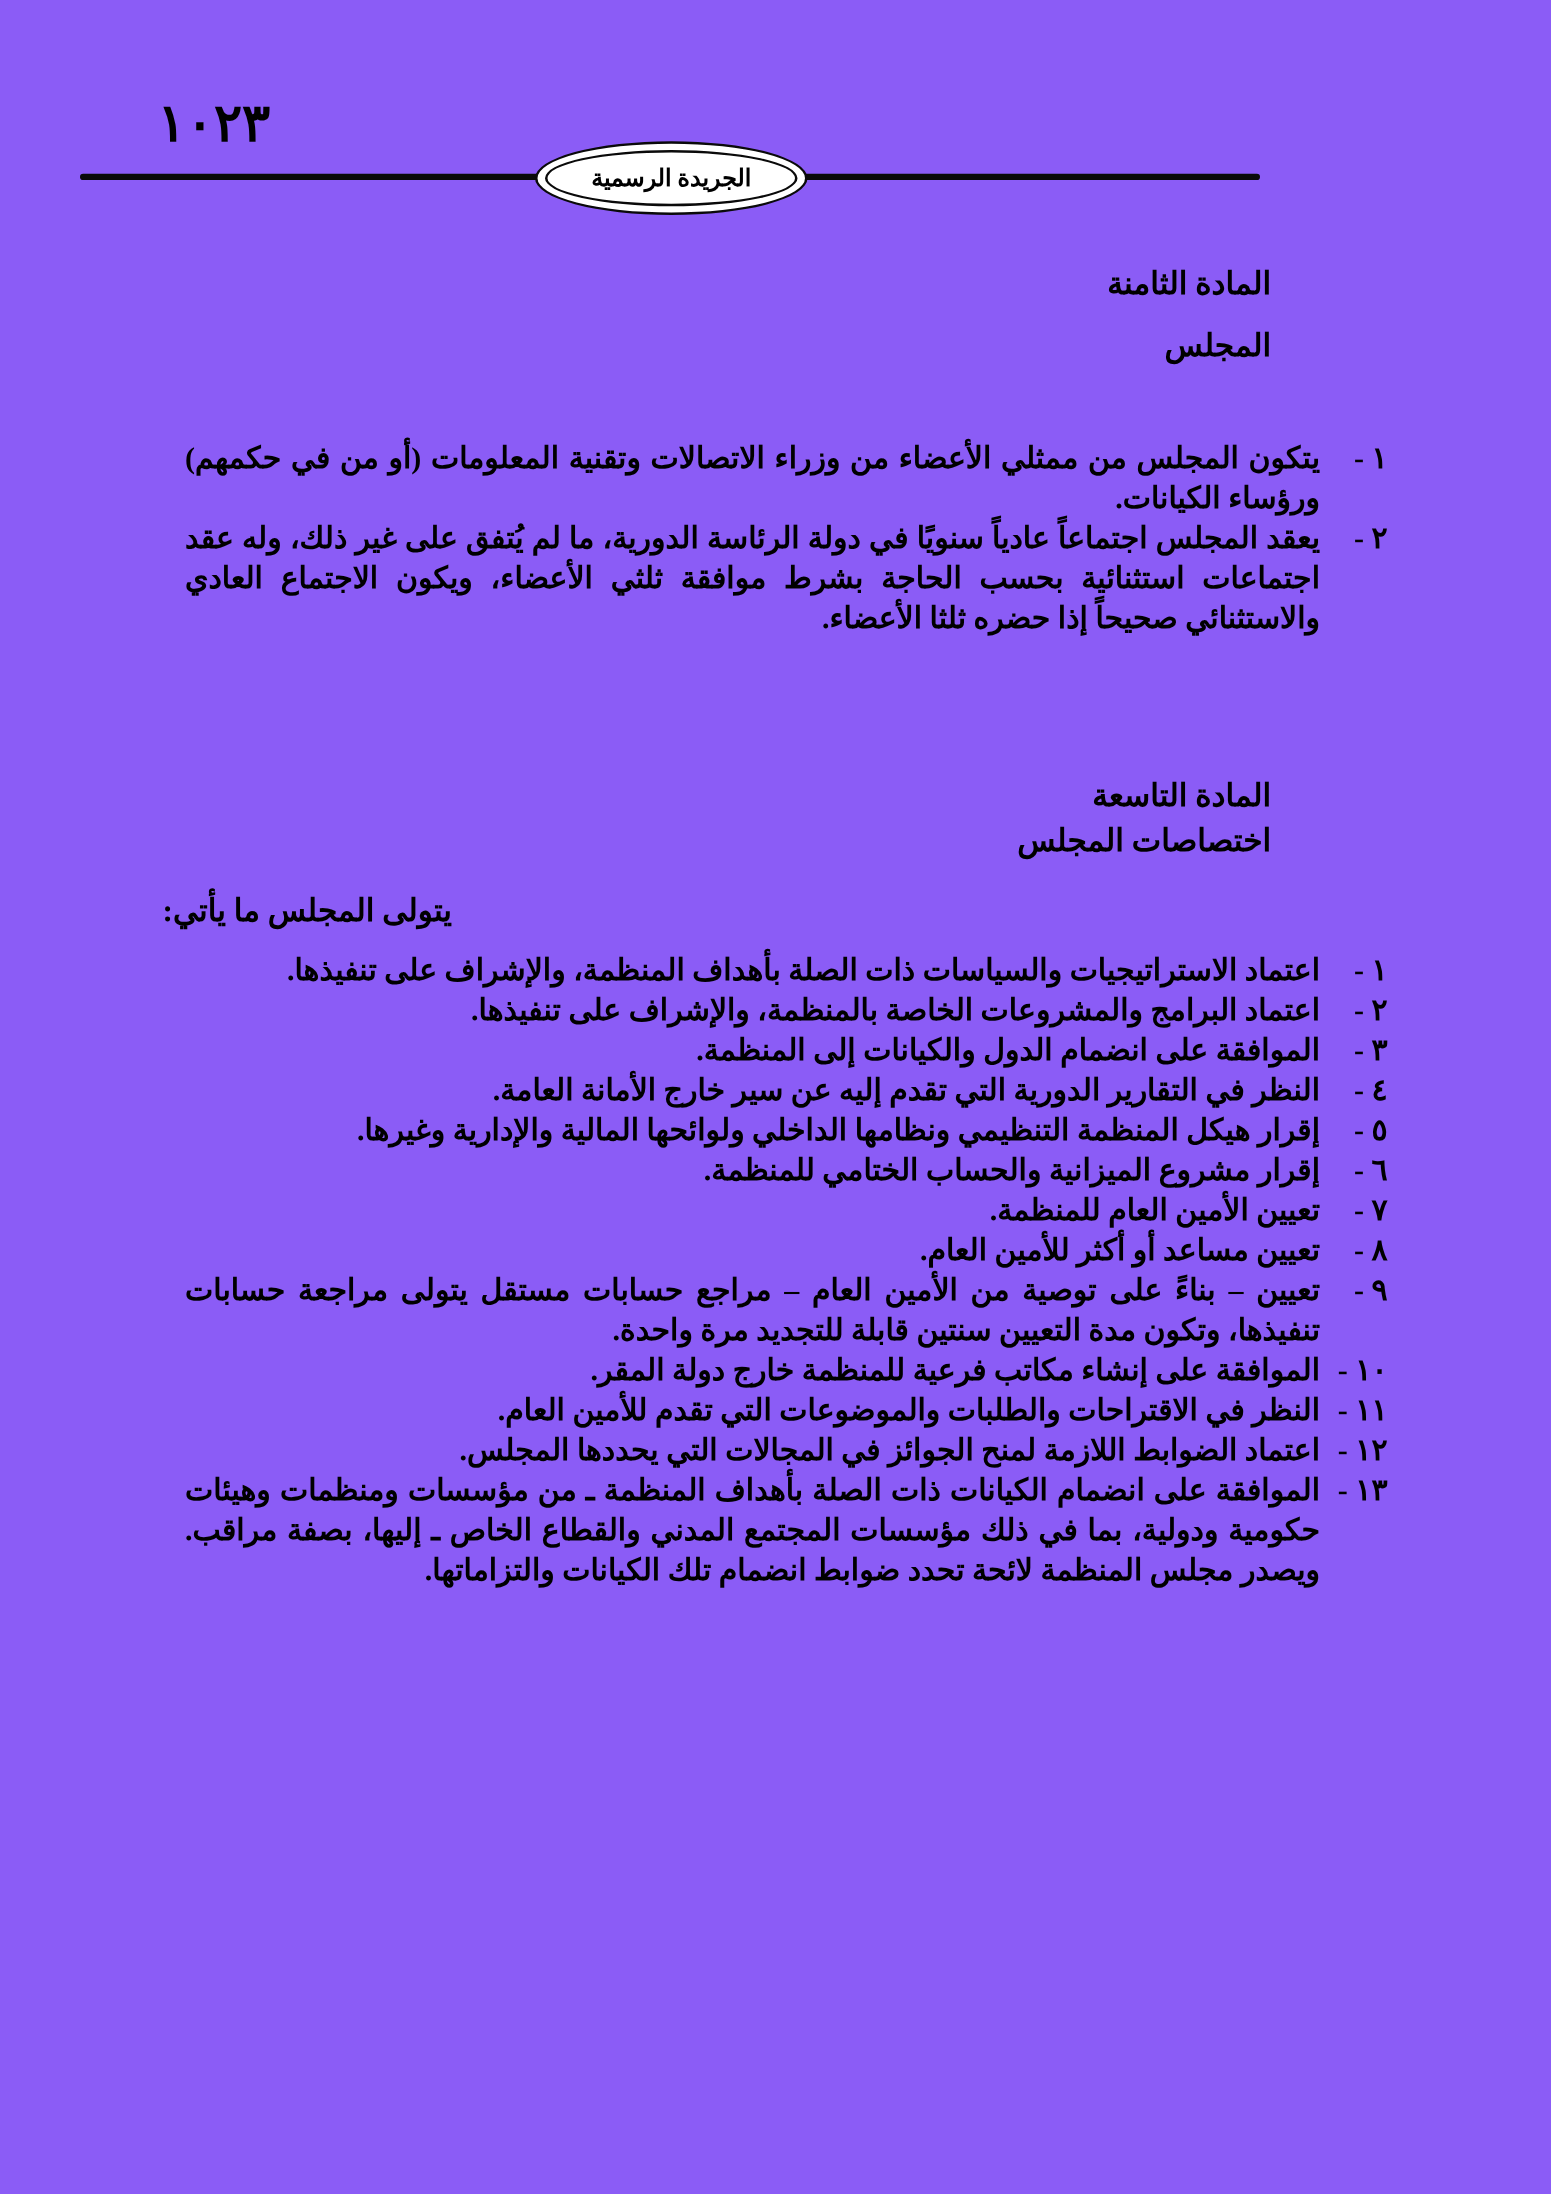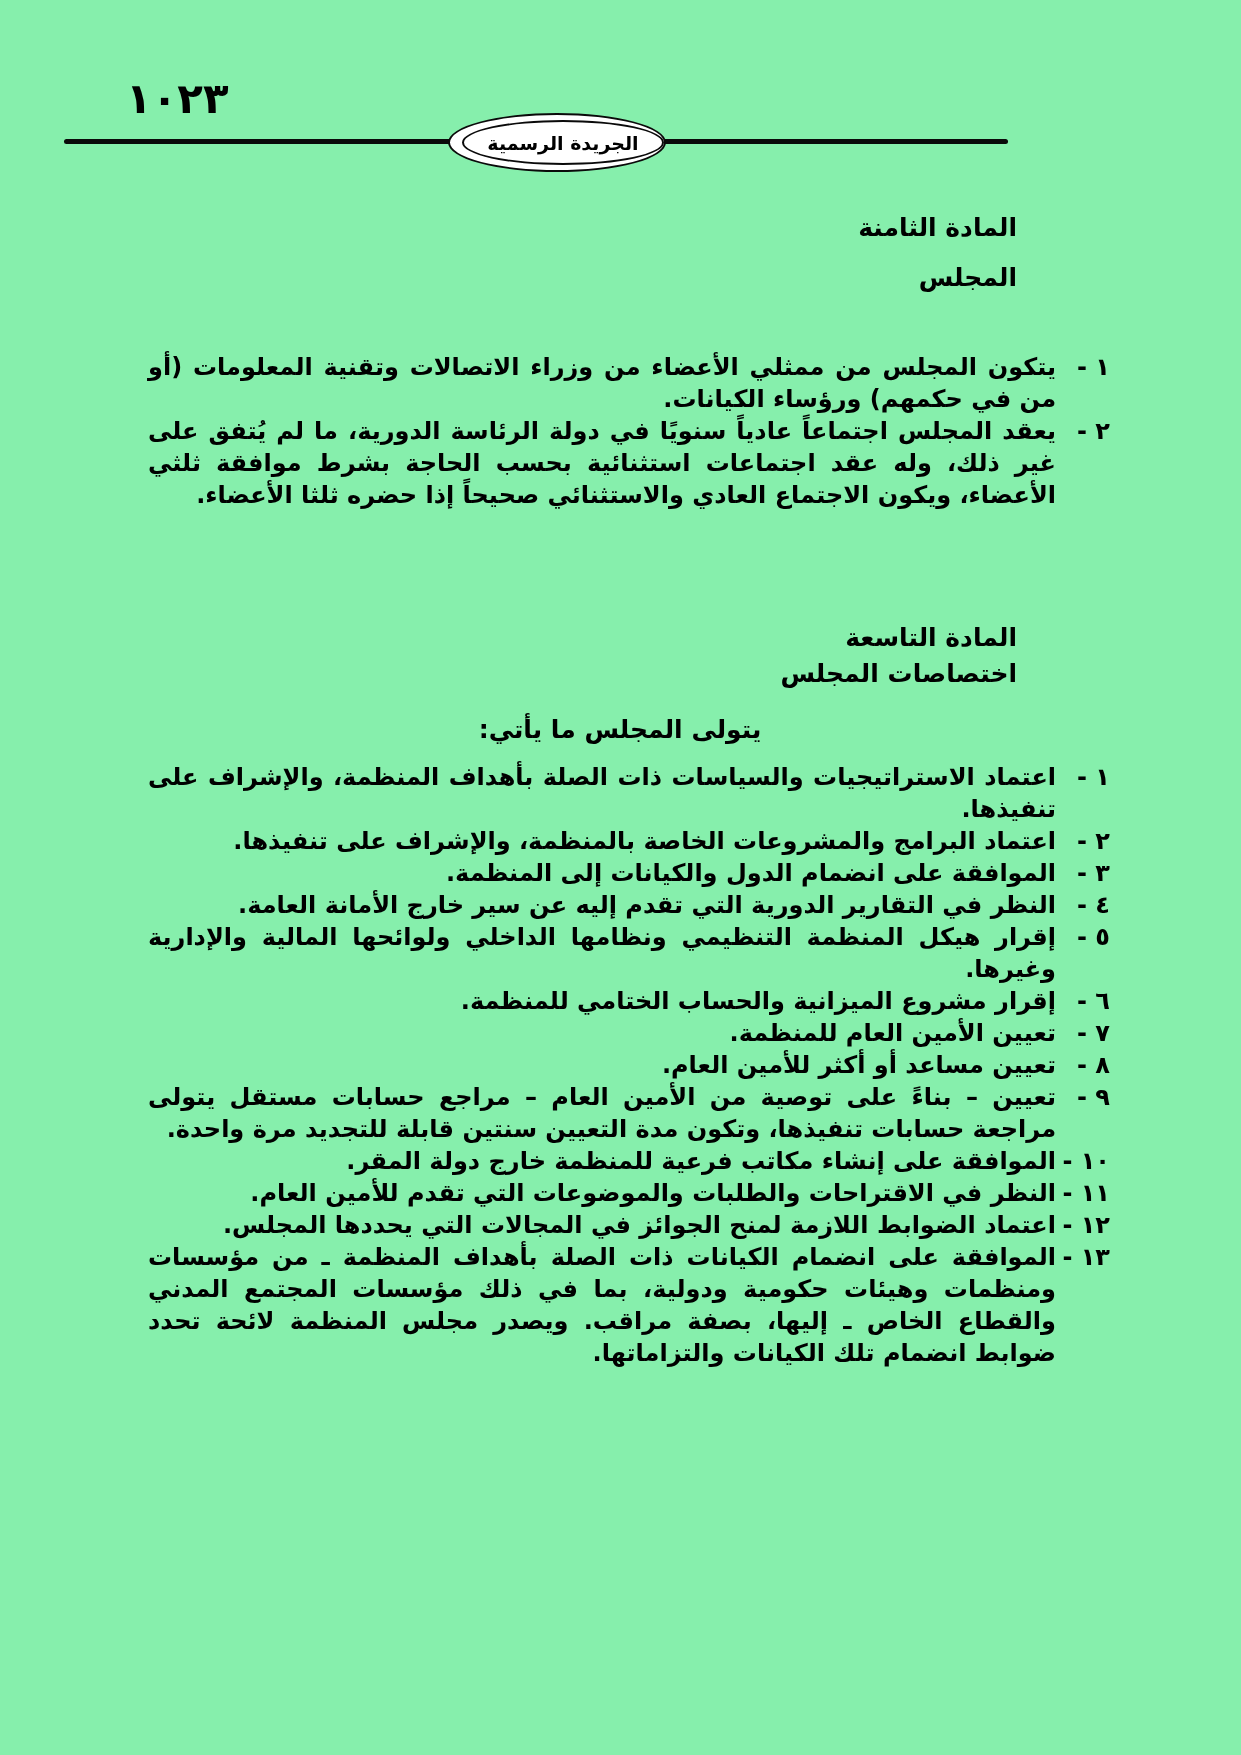--- a/index.html
+++ b/index.html
@@ -4,57 +4,57 @@
 <style>
   * { margin: 0; padding: 0; box-sizing: border-box; }
   html, body { background: #ffffff; }
   body {
     width: 1241px; height: 1755px;
     font-family: "DejaVu Sans", sans-serif;
     font-weight: bold;
     color: #000;
     overflow: hidden;
   }
-  .page { position: relative; width: 1241px; height: 1755px; background: #86efac; }
+  .page { position: relative; width: 1241px; height: 1755px; background: #8b5cf6; font-family: Liberation Serif, serif; }
 
   
   .header { position: relative; height: 185px; }
   .page-number {
     position: absolute; top: 74px; left: 126px;
     font-size: 42px; letter-spacing: 7px; direction: ltr;
   }
   .rule {
     position: absolute; top: 139px; left: 64px;
     width: 944px; height: 5px; background: #0a0a0a; border-radius: 3px;
   }
   .oval {
-    position: absolute; top: 113px; left: 448px;
+    position: absolute; top: 113px; left: 428px;
     width: 218px; height: 59px;
     background: #fff; border: 2px solid #0a0a0a; border-radius: 50%;
-    display: flex; align-items: center; justify-content: flex-start;
+    display: flex; align-items: center; justify-content: center;
   }
   .oval-inner {
     width: 202px; height: 45px;
     border: 2px solid #0a0a0a; border-radius: 50%;
     display: flex; align-items: center; justify-content: center;
   }
   .oval-text { font-size: 19px; white-space: nowrap; }
 
   
   .content { direction: rtl; padding: 0 131px 0 130px; }
   .heading {
     font-size: 25px; line-height: 34px;
     position: relative; right: 93px; 
   }
   .a8-title   { margin-top: 26px; }
   .a8-sub     { margin-top: 16px; }
   .a9-title   { margin-top: 110px; }
   .a9-sub     { margin-top: 2px; }
   .intro {
-    margin-top: 22px; text-align: center; font-size: 25px; line-height: 34px;
+    margin-top: 22px; text-align: left; font-size: 25px; line-height: 34px;
   }
   .list { margin-top: 14px; }
   .list-a8 { margin-top: 56px; }
   .item { display: flex; direction: rtl; font-size: 24px; line-height: 32px; }
   .num { flex: 0 0 auto; min-width: 54px; white-space: nowrap; }
   .txt { flex: 1 1 auto; text-align: justify; margin-left: 18px; }
 </style>
 </head>
 <body>
 

